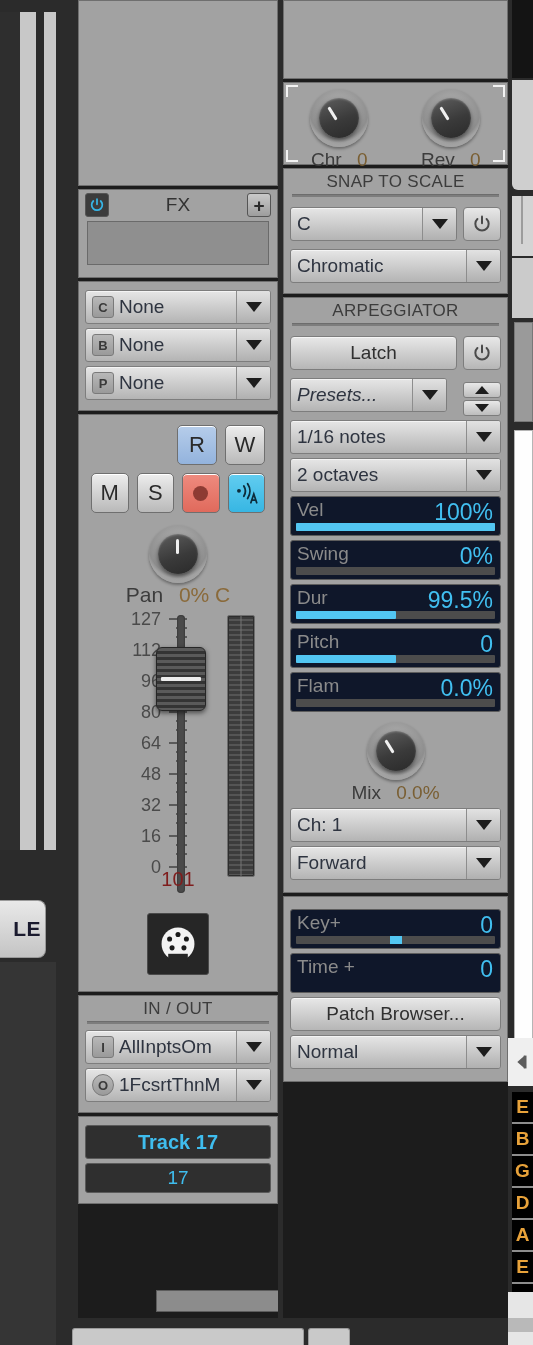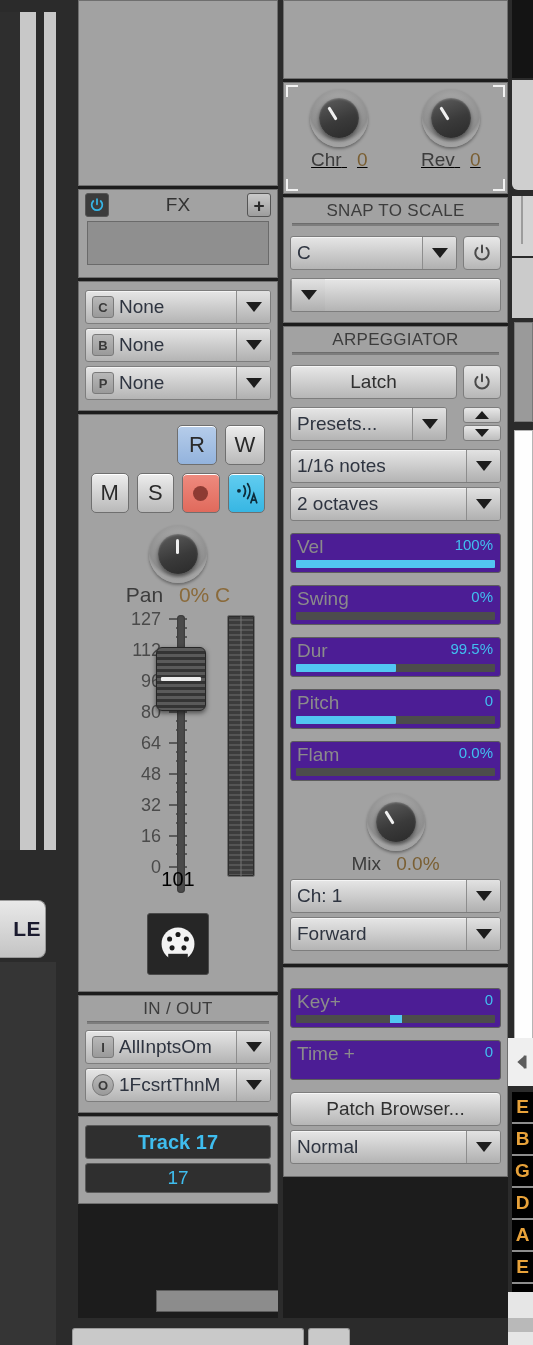--- a/index.html
+++ b/index.html
@@ -96,26 +96,26 @@
   .knob .cap {
     position:absolute; left:9px; top:9px; width:40px; height:40px; border-radius:50%;
     background: linear-gradient(160deg,#5e5e5e 0%, #3a3a3a 55%, #2a2a2a 100%);
     box-shadow: inset 0 1px 2px rgba(255,255,255,0.22), 0 2px 4px rgba(0,0,0,0.5);
   }
   .knob .ptr { position:absolute; width:3px; height:15px; background:#f0f0f0; border-radius:2px; }
   .knob .notch { position:absolute; left:27px; top:1px; width:4px; height:8px; background:#6f6f6f; border-radius:1px;}
 
   
   .vslider {
-    margin:12px 6px; height:40px; background:#4c1d95;
+    margin:4px 6px; height:40px; background:#0f172a;
     border:1px solid #5d5d5d; border-radius:3px;
     position:relative; padding:2px 5px 0 5px;
   }
   .vslider .lbl { font-size:19px; color:#8b8b8b; position:absolute; left:6px; top:2px; }
-  .vslider .val { font-size:15px; color:#41bff0; position:absolute; right:7px; top:2px;text-align:right; }
+  .vslider .val { font-size:23px; color:#41bff0; position:absolute; right:7px; top:2px;text-align:right; }
   .vslider .track { position:absolute; left:5px; right:5px; bottom:4px; height:8px; background:#4c4c4c; border-radius:1px;}
   .vslider .fill { position:absolute; left:0; top:0; bottom:0; background:#52c6f2; border-radius:1px;}
   .vslider .thumbdot { position:absolute; top:0; bottom:0; width:12px; background:#52c6f2; }
 
   
   .faderzone { position:relative; height:300px; }
   .scale { position:absolute; left:28px; top:6px; width:90px; height:285px; }
   .scale .tlabel { position:absolute; right:36px; font-size:18px; color:#4a4a4a; text-align:right; width:42px;}
   .scale .tick { position:absolute; right:10px; height:2px; background:#5a5a5a; }
   .faderslot {
@@ -133,21 +133,21 @@
     content:""; position:absolute; left:4px; right:4px; top:29px; height:4px;
     background:#ededed; border-radius:1px;
   }
   .meter {
     position:absolute; left:148px; top:8px; width:28px; height:262px;
     background: repeating-linear-gradient(#3c3c3c 0 3px, #555 3px 5px);
     border:1px solid #6e6e6e; border-radius:2px;
     box-shadow: inset 0 0 0 1px #2d2d2d;
   }
   .meter::before{content:"";position:absolute;left:12px;top:0;bottom:0;width:2px;background:#7a7a7a;opacity:.45;}
-  .volnum { position:absolute; left:0; right:0; bottom:-2px; text-align:center; font-size:20px; color:#000000; }
+  .volnum { position:absolute; left:0; right:0; bottom:-2px; text-align:center; font-size:20px; color:#7f1d1d; }
 
   
   .plate {
     margin:4px 6px; height:34px; background:#2f2f2f;
     border:1px solid #5a5a5a; border-radius:3px;
     display:flex;align-items:center;justify-content:center;
     font-size:20px; font-weight:bold; color:#3fbdee;
   }
   .plate.num { height:30px; font-weight:normal; font-size:19px; }
 
@@ -411,21 +411,21 @@
 
     <div class="bottom-gray"></div>
   </div>
 
   <div class="gutter"></div>
 
   <div class="col-right">
 
     <div class="group" style="height:79px;"></div>
 
-    <div class="group selcorners" style="height:112px; padding-top:6px;text-decoration:underline;">
+    <div class="group selcorners" style="height:83px; padding-top:6px;">
       <div class="c tl"></div>
         <div class="c tr"></div>
         <div class="c bl"></div>
         <div class="c br"></div>
       <div style="display:flex; justify-content:space-around; align-items:flex-start;">
         <div class="knobwrap">
           <div class="knob">
             <div class="ring"></div>
               <div class="cap"></div>
             <div class="ptr" style="left:21px; top:17px; transform:rotate(-32deg);"></div>
@@ -462,20 +462,23 @@
             </div>
         </div>
         <div class="pwr">
           <svg viewBox="0 0 24 24" fill="none" stroke="#4a4a4a" stroke-width="2.4" stroke-linecap="round">
             <path d="M12 3 L12 11"></path>
               <path d="M6.5 6 A8 8 0 1 0 17.5 6"></path>
           </svg>
         </div>
       </div>
       <div class="combo">
+        <div class="cv">
+            <span>Chromatic</span>
+          </div>
         <div class="arrow">
             <i class="tri"></i>
           </div>
       </div>
     </div>
 
 
     <div class="group" style="padding-bottom:8px;">
       <div class="group-hdr">ARPEGGIATOR</div>
       <div class="hdr-rule"></div>
@@ -485,21 +488,21 @@
           <span>Latch</span>
         </div>
         <div class="pwr">
           <svg viewBox="0 0 24 24" fill="none" stroke="#4a4a4a" stroke-width="2.4" stroke-linecap="round">
             <path d="M12 3 L12 11"></path>
               <path d="M6.5 6 A8 8 0 1 0 17.5 6"></path>
           </svg>
         </div>
       </div>
 
-      <div style="display:flex; align-items:center; padding:0 6px; gap:16px;">
+      <div style="display:flex; align-items:flex-end; padding:0 6px; gap:16px;font-style:italic;">
         <div class="combo" style="flex:1; margin:4px 0;">
           <div class="cv">
               <span>Presets...</span>
             </div>
           <div class="arrow">
               <i class="tri"></i>
             </div>
         </div>
         <div class="spinner">
           <div class="half">

